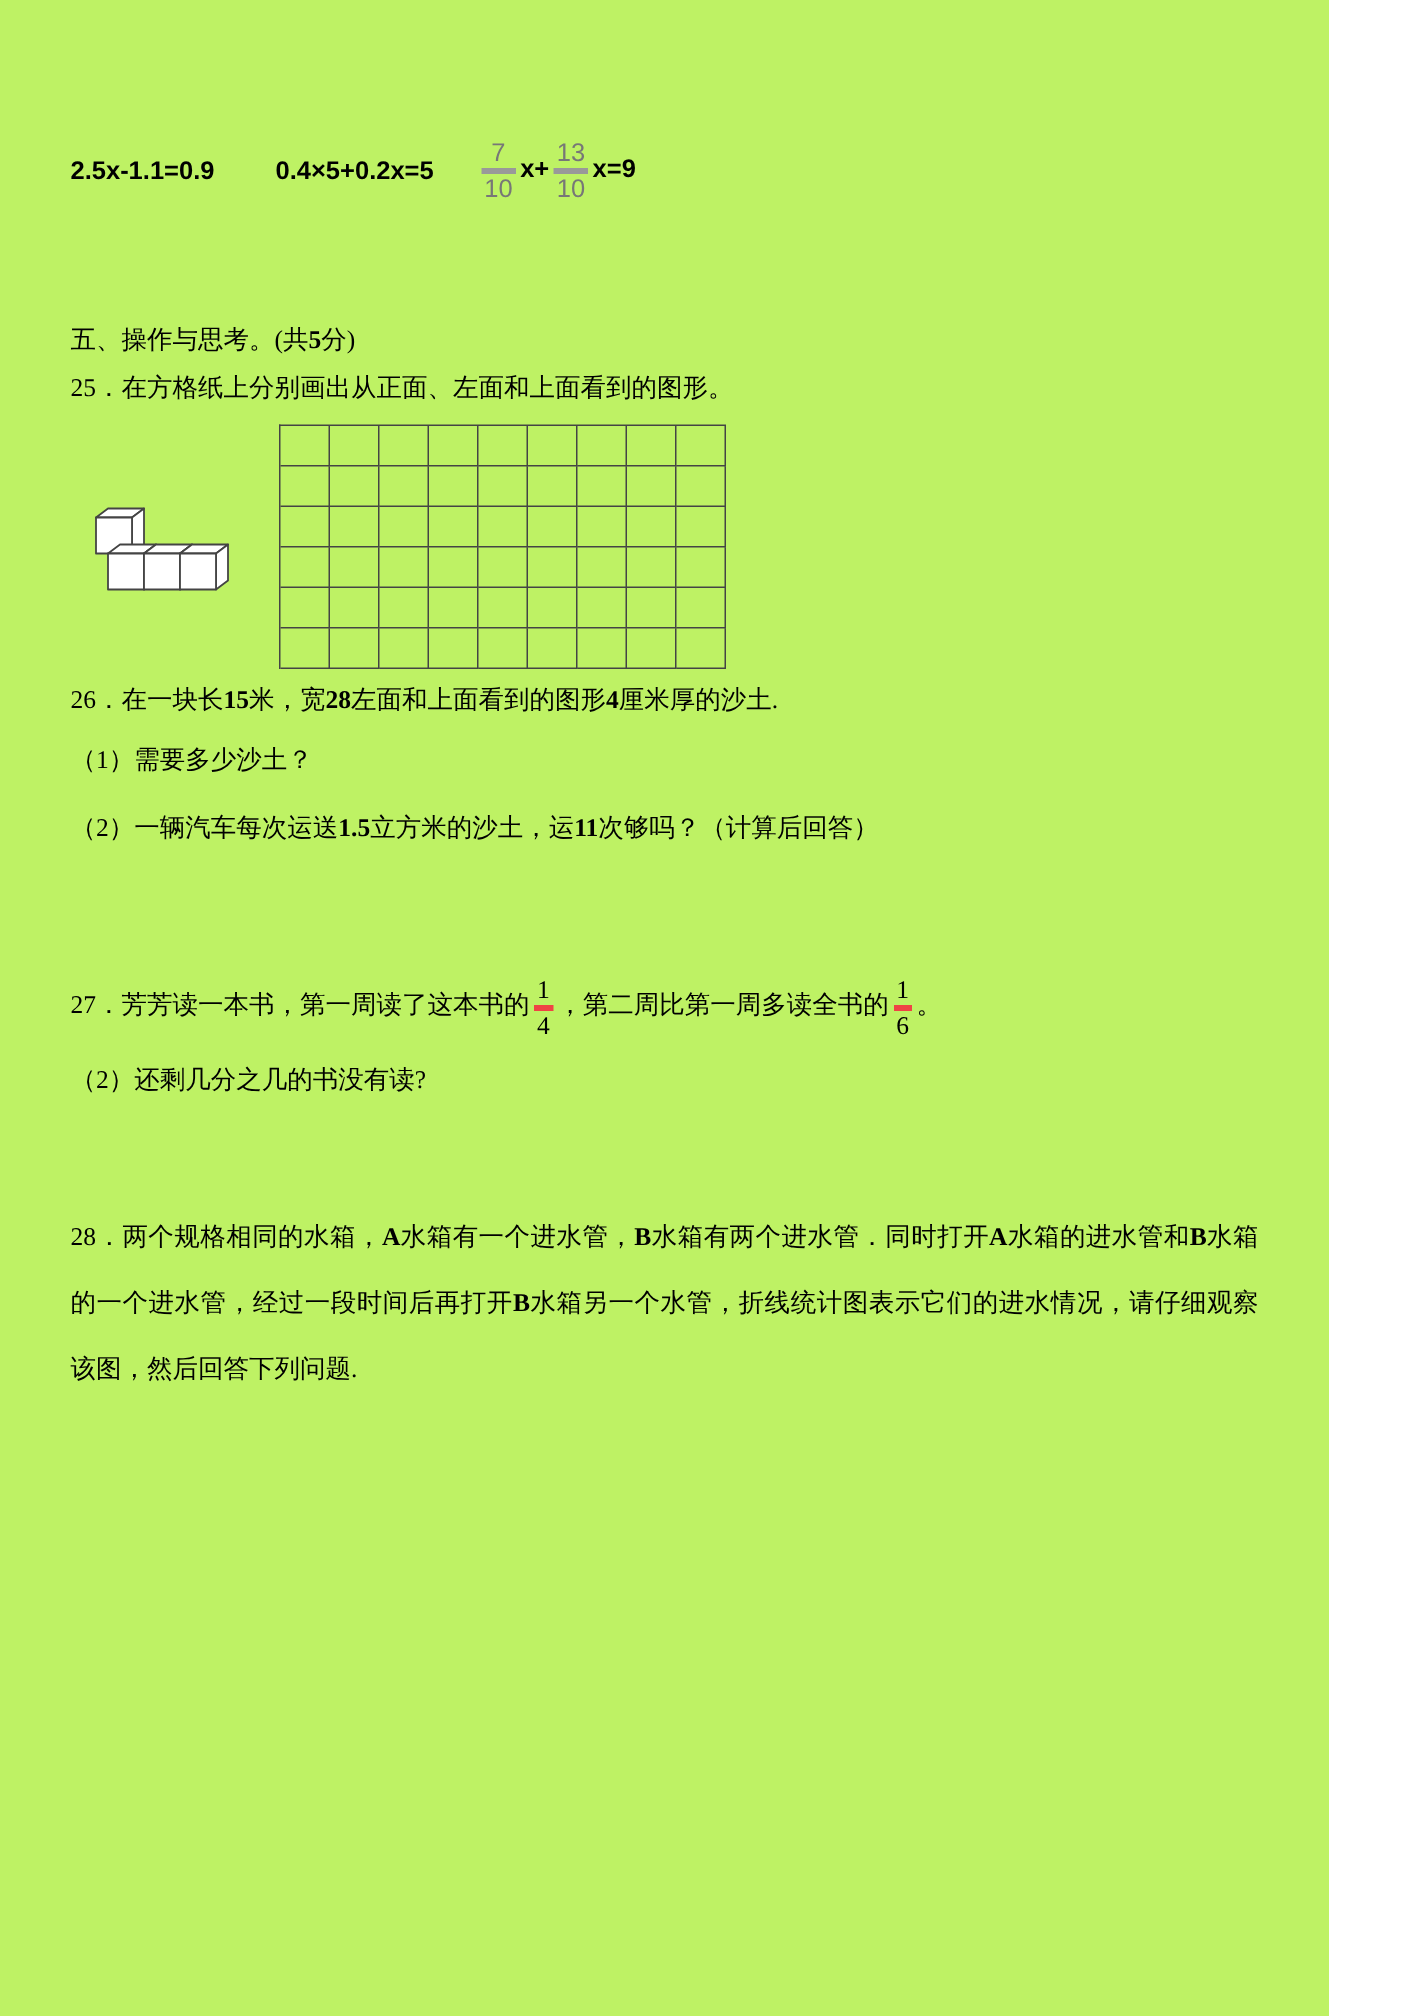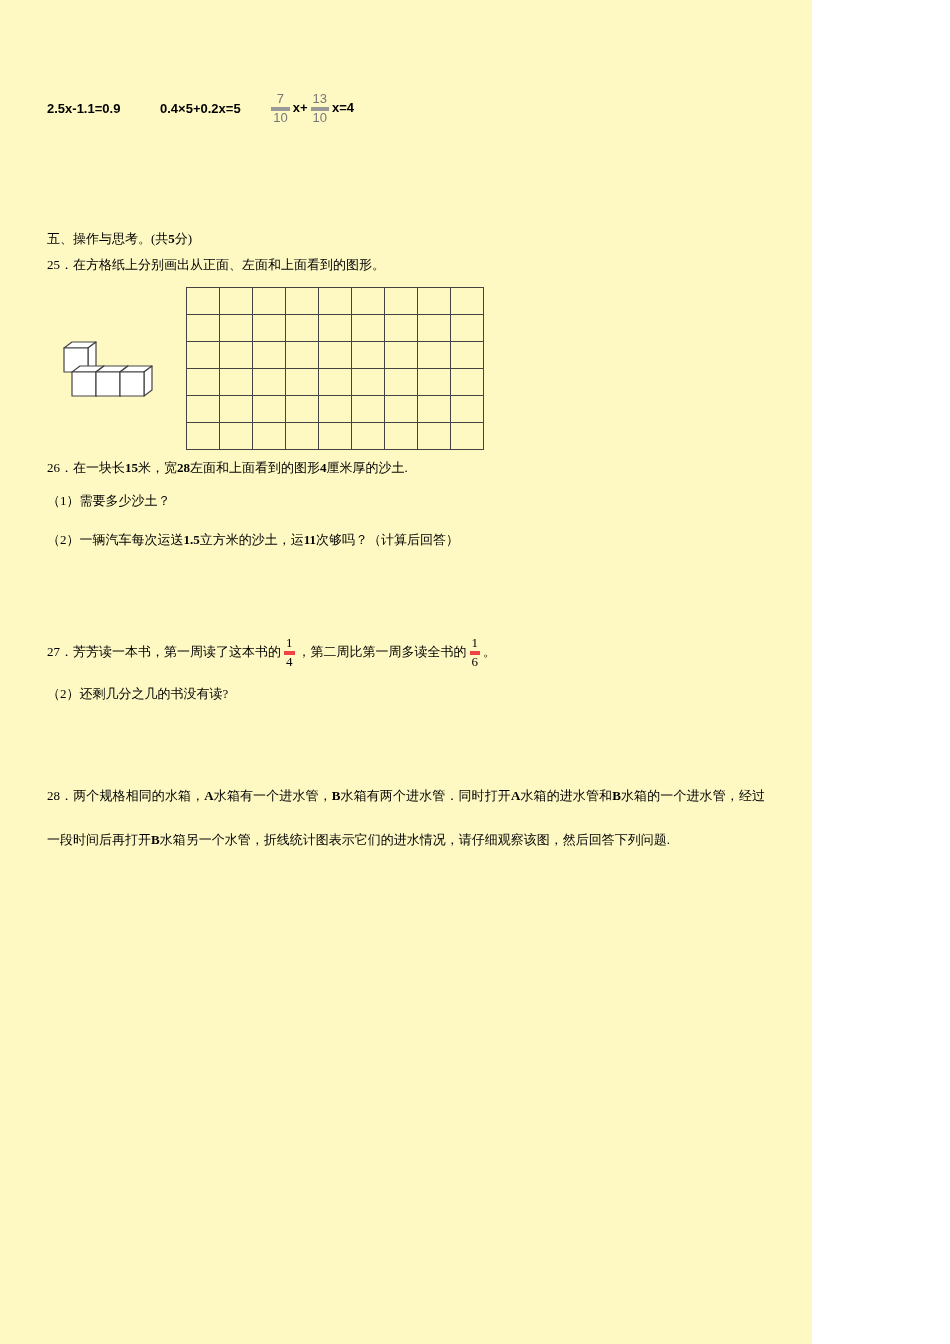--- a/index.html
+++ b/index.html
@@ -1,37 +1,37 @@
 <!DOCTYPE html>
 <html><head>
 <meta charset="utf-8">
 <style>
   html,body{margin:0;padding:0;background:#ffffff;}
   .page{
-    width:812px;height:1344px;position:relative;overflow:hidden;
-    background:#fef9c3;color:#000;
+    width:886px;height:1344px;position:relative;overflow:hidden;
+    background:#bef264;color:#000;
     font-family:"Liberation Serif","DejaVu Serif",serif;
-    font-size:13px;
+    font-size:17px;
   }
   .bold{font-weight:bold;}
   
   .eq-row{margin:92px 0 0 47px;font-family:"Liberation Sans","DejaVu Sans",sans-serif;}
   .eq{display:inline-block;vertical-align:middle;font-weight:bold;}
   .eq-2{margin-left:36px;}
   .eq-3{margin-left:24px;font-weight:normal;}
   .eq-3 .bold{font-weight:bold;}
   
   .frac{display:inline-block;text-align:center;vertical-align:middle;margin:0 3px;font-weight:normal;}
   .frac .num{display:block;padding:0 2px;line-height:1.15;}
   .frac .den{display:block;border-top:4px solid #ef4444;padding:0 2px;line-height:1.15;}
   .frac.gray{color:#777;}
   .frac.gray .den{border-top-color:#999;}
   
   .heading,.line{margin-left:47px;margin-right:47px;line-height:1.45;}
-  .h5{margin-top:104px;}
+  .h5{margin-top:80px;}
   .item25{margin-top:7px;}
   .h6{margin-top:18px;}
   .item26{margin-top:9px;}
   .q{margin-top:15px;}
   .q-wide{margin-top:20px;}
   .item27{margin-top:86px;}
   
   .figure-row{margin-top:12px;display:flex;align-items:center;}
   .cubes{margin-left:50px;flex:0 0 auto;}
   .grid{margin-left:26px;display:grid;border-top:1px solid #444;border-left:1px solid #444;}
@@ -41,21 +41,21 @@
   svg .edge{fill:#ffffff;stroke:#444;stroke-width:1.2;stroke-linejoin:round;}
 </style>
 </head>
 <body>
 
 <div class="page">
 
   <div class="eq-row">
     <span class="eq eq-1">2.5x-1.1=0.9</span>
     <span class="eq eq-2">0.4×5+0.2x=5</span>
-    <span class="eq eq-3"><span class="frac gray"><span class="num">7</span><span class="den">10</span></span><span class="bold">x+</span><span class="frac gray"><span class="num">13</span><span class="den">10</span></span><span class="bold">x=4</span></span>
+    <span class="eq eq-3"><span class="frac gray"><span class="num">7</span><span class="den">10</span></span><span class="bold">x+</span><span class="frac gray"><span class="num">13</span><span class="den">10</span></span><span class="bold">x=9</span></span>
   </div>
 
   <div class="heading h5"><span>五、操作与思考。(共</span><span class="bold">5</span><span>分)</span></div>
   <div class="line item25"><span>25．在方格纸上分别画出从正面、左面和上面看到的图形。</span></div>
 
   <div class="figure-row">
     <svg class="cubes" width="110" height="72" viewBox="0 0 110 72">
 
       <path class="edge" d="M14 16 L22 10 L46 10 L38 16 Z"></path>
       <path class="edge" d="M38 16 L46 10 L46 34 L38 40 Z"></path>

